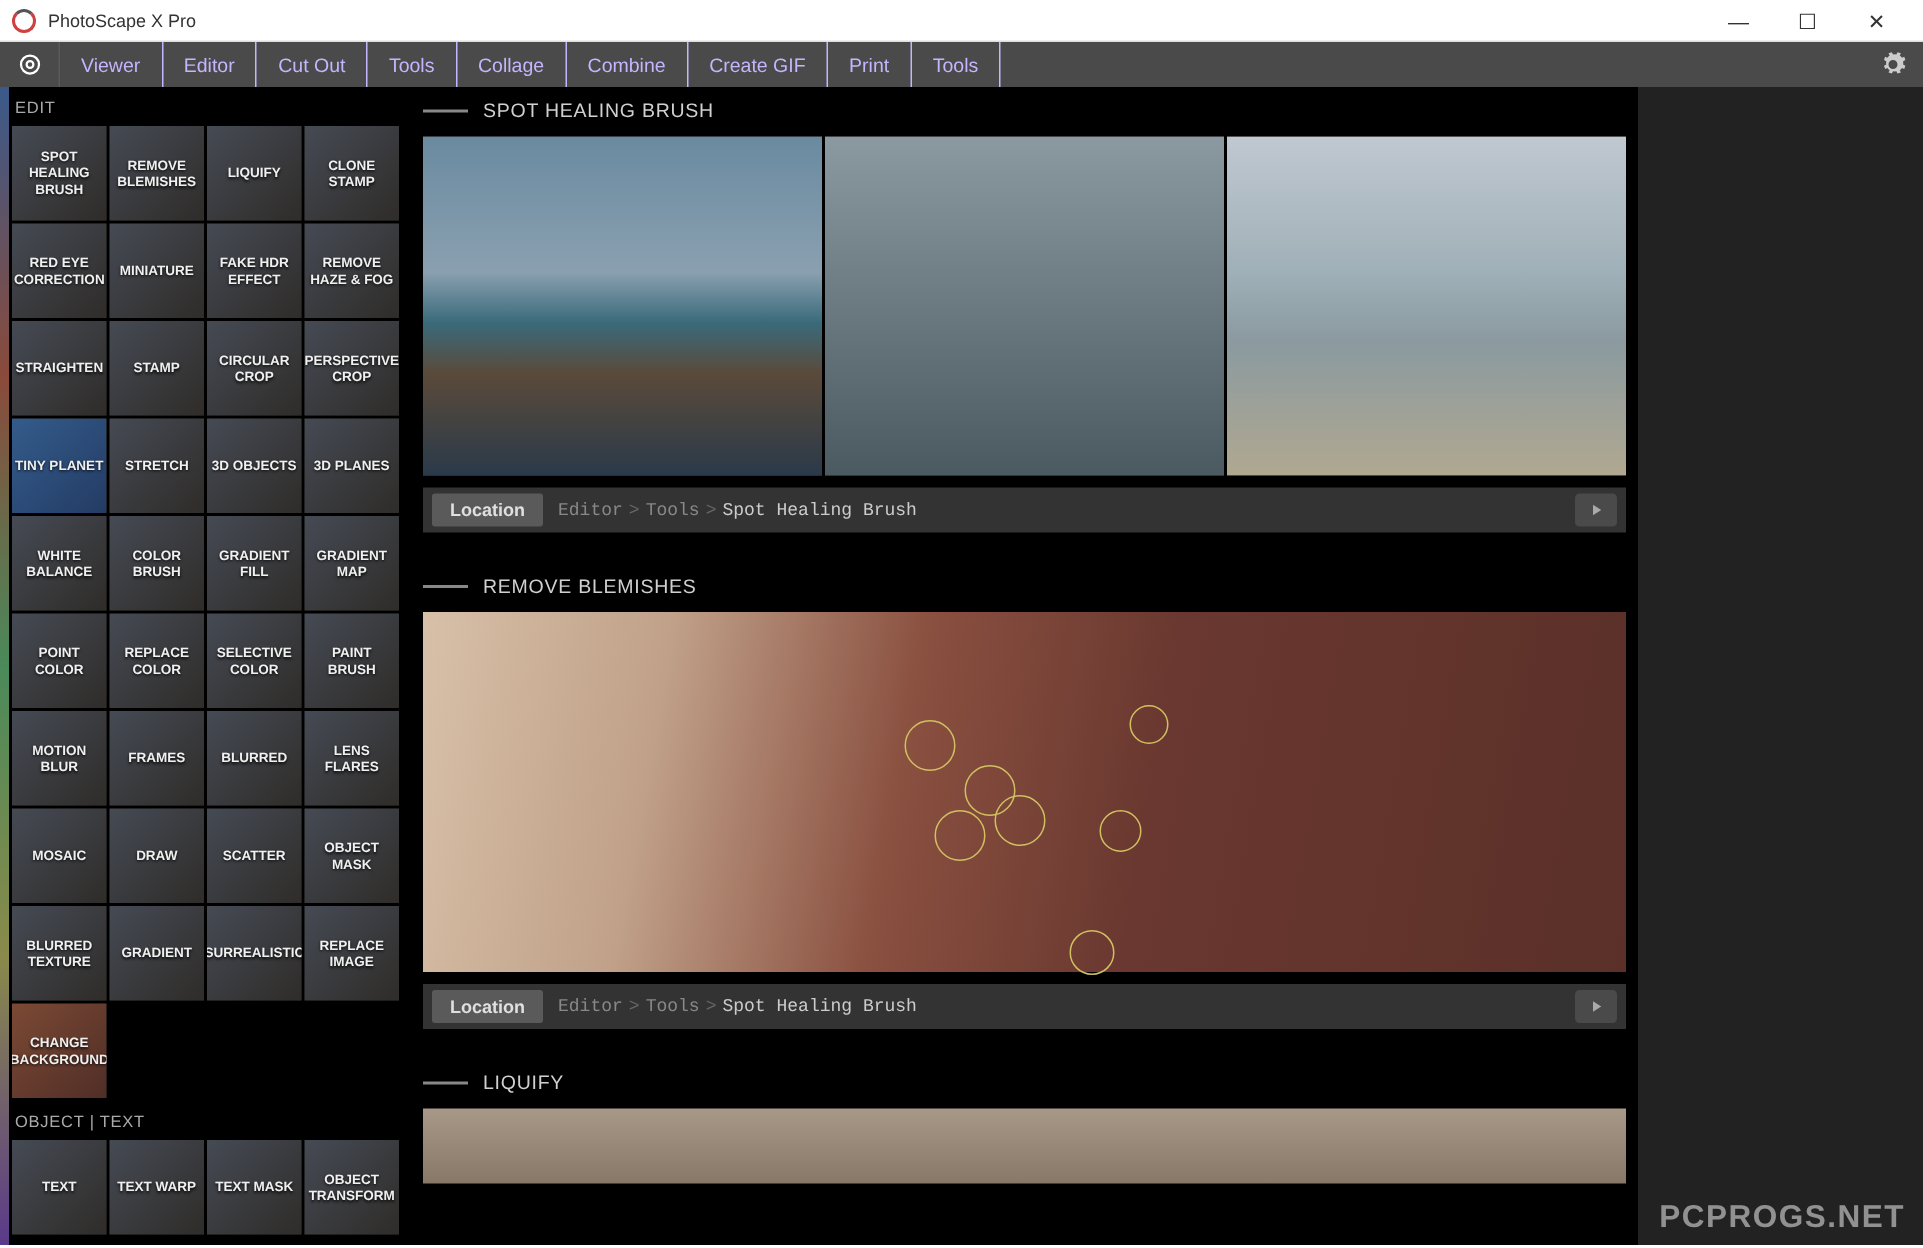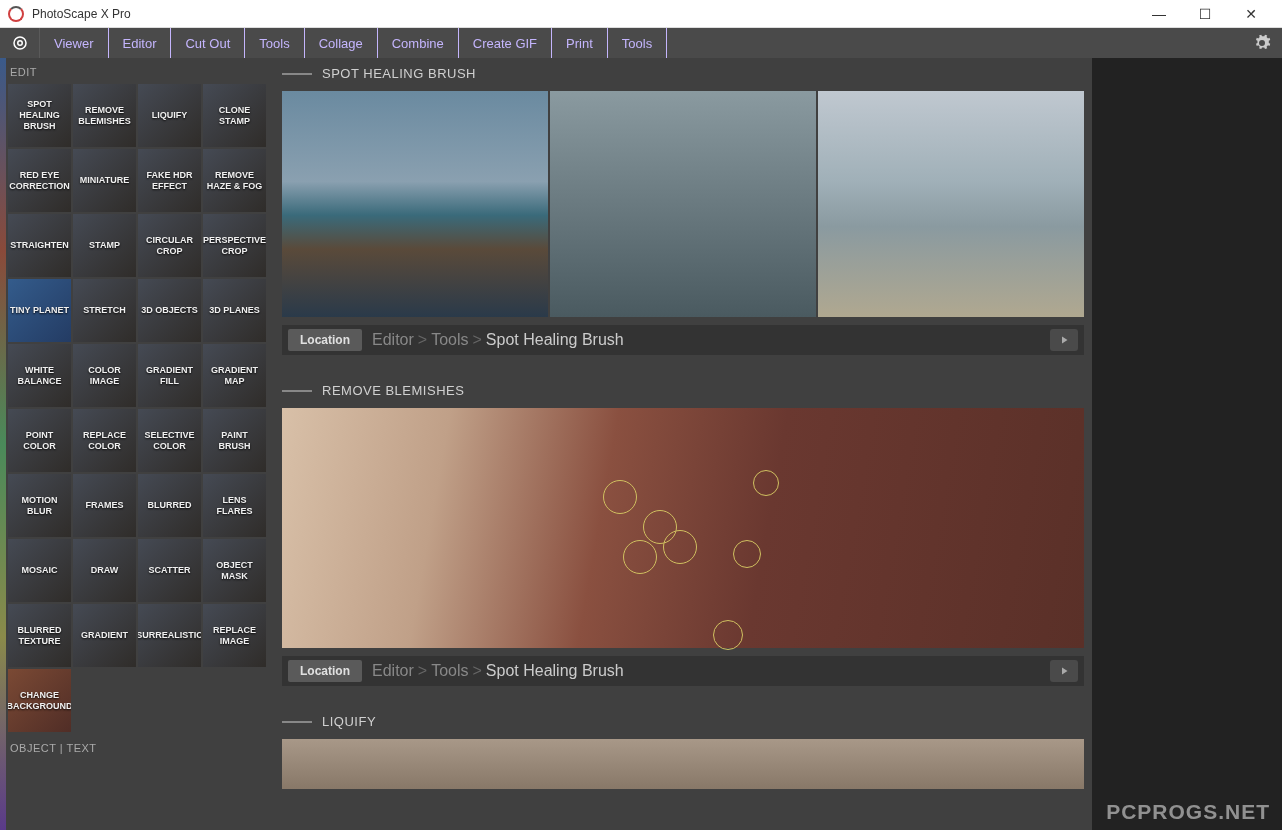--- a/index.html
+++ b/index.html
@@ -14,21 +14,21 @@
 
 
 .topnav { height: 30px; background: #4a4a4a; display: flex; align-items: stretch; }
 .topnav .logo-btn { width: 40px; display: flex; align-items: center; justify-content: center; border-right: 1px solid #5a5a5a; }
 .topnav .logo-btn svg { width: 18px; height: 18px; }
 .topnav .nav-item { padding: 0 14px; display: flex; align-items: center; color: #c4b5fd; font-size: 13px; border-right: 1px solid #c4b5fd; cursor: pointer; }
 .topnav .spacer { flex: 1; }
 .topnav .gear { width: 40px; display: flex; align-items: center; justify-content: center; color: #ccc; cursor: pointer; }
 
 
-.appbody { height: calc(832px - 60px); background: #404040; display: flex; position: relative; }
+.appbody { height: calc(832px - 60px); background: #000000; display: flex; position: relative; }
 .left-strip { width: 6px; background: linear-gradient(#3a5a8a,#8a4a3a,#4a8a5a,#8a8a4a,#5a3a8a); }
 
 
 .toolpanel { width: 262px; padding: 4px 0 0 0; overflow: hidden; }
 .section-label { color: #aaa; font-size: 11px; padding: 4px 4px 6px 4px; letter-spacing: 0.5px; }
 .toolgrid { display: grid; grid-template-columns: repeat(4, 63px); gap: 2px; padding-left: 2px; }
 .tool { width: 63px; height: 63px; background: #3a3a3a; position: relative; display: flex; align-items: center; justify-content: center; text-align: center; cursor: pointer; overflow: hidden; }
 .tool::before { content: ""; position: absolute; inset: 0; background: linear-gradient(135deg, rgba(80,90,110,0.5), rgba(40,35,30,0.6)); }
 .tool.sel::before { background: linear-gradient(135deg, rgba(50,100,160,0.8), rgba(30,60,110,0.8)); }
 .tool.alt::before { background: linear-gradient(135deg, rgba(150,80,50,0.7), rgba(90,40,30,0.7)); }
@@ -50,21 +50,21 @@
 .img.p1::after { background: linear-gradient(180deg,#6a8aa0 0%,#8aa0b0 40%,#3a6a7a 55%,#5a4a3a 70%,#2a3a4a 100%); }
 .img.p2::after { background: linear-gradient(180deg,#8a9aa0 0%,#6a7a80 50%,#4a5a60 100%); }
 .img.p3::after { background: linear-gradient(180deg,#c0c8d0 0%,#a0b0b8 40%,#8a9aa0 60%,#b0a890 100%); }
 .preview-single { height: 240px; background: linear-gradient(100deg,#d8c0a8 0%,#c0a088 20%,#8a5040 40%,#6a3830 60%,#5a3028 100%); margin-bottom: 8px; position: relative; }
 .preview-single .circles { position: absolute; left: 40%; top: 30%; width: 200px; height: 180px; }
 .preview-single .c { position: absolute; border: 1px solid #d0c060; border-radius: 50%; }
 .preview-liquify { height: 50px; background: linear-gradient(180deg,#a89888,#887868); margin-bottom: 8px; }
 
 .locbar { height: 30px; background: #333; display: flex; align-items: center; padding: 0 6px; gap: 10px; }
 .locbar .loc-btn { background: #5a5a5a; color: #e0e0e0; font-size: 12px; font-weight: 600; padding: 4px 12px; border-radius: 2px; }
-.locbar .crumbs { flex: 1; color: #888; font-size: 16px; }
+.locbar .crumbs { flex: 1; color: #888; font-size: 12px; font-family: Liberation Mono, monospace; }
 .locbar .crumbs .sep { color: #666; margin: 0 4px; }
 .locbar .crumbs .cur { color: #ccc; }
 .locbar .play { width: 28px; height: 22px; background: #4a4a4a; border-radius: 3px; display: flex; align-items: center; justify-content: center; cursor: pointer; }
 .locbar .play svg { width: 12px; height: 12px; fill: #aaa; }
 
 .rightpad { width: 190px; background: #222; }
 
 .watermark { position: absolute; right: 12px; bottom: 6px; color: rgba(220,220,220,0.6); font-size: 21px; font-weight: 700; letter-spacing: 1px; font-family: Arial, sans-serif; }
 </style>
 </head>
@@ -155,21 +155,21 @@
         <div class="tool">
           <span>3D OBJECTS</span>
         </div>
         <div class="tool">
           <span>3D PLANES</span>
         </div>
         <div class="tool">
           <span>WHITE BALANCE</span>
         </div>
         <div class="tool">
-          <span>COLOR IMAGE</span>
+          <span>COLOR BRUSH</span>
         </div>
         <div class="tool">
           <span>GRADIENT FILL</span>
         </div>
         <div class="tool">
           <span>GRADIENT MAP</span>
         </div>
         <div class="tool">
           <span>POINT COLOR</span>
         </div>
@@ -216,20 +216,34 @@
           <span>SURREALISTIC</span>
         </div>
         <div class="tool">
           <span>REPLACE IMAGE</span>
         </div>
         <div class="tool alt">
           <span>CHANGE BACKGROUND</span>
         </div>
       </div>
     <div class="section-label" style="margin-top:6px">OBJECT | TEXT</div>
+    <div class="toolgrid" id="toolgrid2">
+        <div class="tool">
+          <span>TEXT</span>
+        </div>
+        <div class="tool">
+          <span>TEXT WARP</span>
+        </div>
+        <div class="tool">
+          <span>TEXT MASK</span>
+        </div>
+        <div class="tool">
+          <span>OBJECT TRANSFORM</span>
+        </div>
+      </div>
   </div>
 
   <div class="main">
 
     <div class="section">
       <div class="section-head">
         <div class="dash"></div>
         <div class="name">SPOT HEALING BRUSH</div>
       </div>
       <div class="preview">

